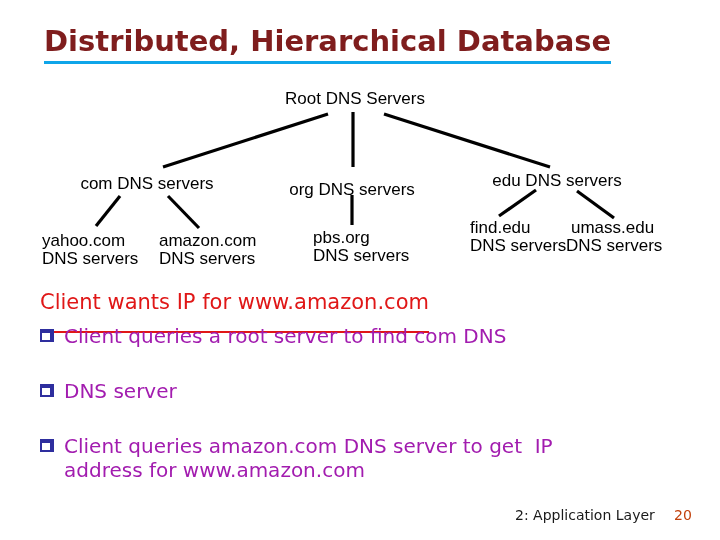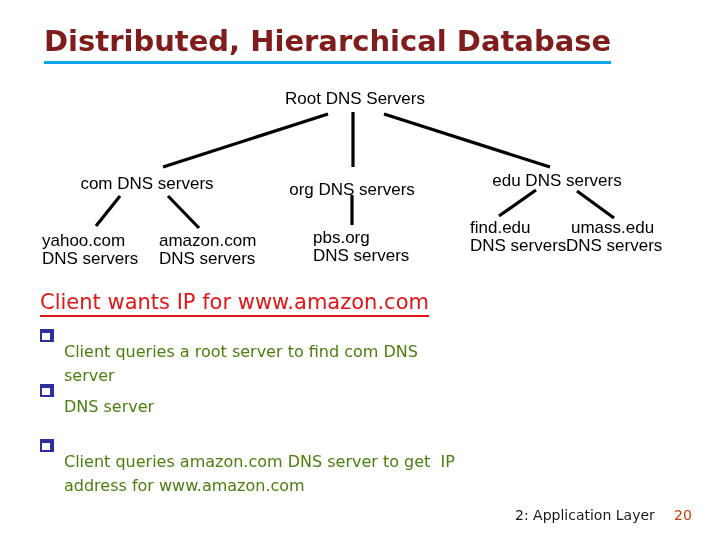--- a/index.html
+++ b/index.html
@@ -41,21 +41,21 @@
   .leaf-amazon { left: 159px; top: 232px; }
   .leaf-pbs    { left: 313px; top: 229px; }
   .leaf-poly   { left: 470px; top: 219px; }
   .leaf-umass  { left: 566px; top: 219px; }
   .leaf-umass .leaf-name { padding-left: 5px; }
   
   .scenario {
     position: absolute; left: 40px; top: 290px;
     font-size: 21px; color: #e01717;
     border-bottom: 2px solid #e01717;
-    padding-bottom: 1px;
+    padding-bottom: 17px;
     display: inline-block;
     white-space: pre;
   }
   
   .bullet-row {
     position: absolute; left: 40px;
     display: flex; align-items: flex-start;
     width: 640px;
   }
   .bullet-row.b1 { top: 324px; }
@@ -63,21 +63,21 @@
   .bullet-row.b3 { top: 434px; }
   .sq {
     flex: 0 0 auto;
     width: 14px; height: 13px;
     margin-top: 5px; margin-right: 10px;
     background: #fff;
     border: 2px solid #2e2e9e;
     border-top-width: 4px;
     border-right-width: 4px;
   }
-  .btext { font-size: 16px; line-height: 24px; color: #4d7c0f; margin-top: 16px; }
+  .btext { font-size: 20px; line-height: 24px; color: #a21caf; }
   .btext div { white-space: pre-wrap; }
   
   .footer-section {
     position: absolute; left: 515px; top: 507px;
     font-size: 14px; color: #1a1a1a; white-space: nowrap;
   }
   .footer-page {
     position: absolute; left: 674px; top: 507px;
     font-size: 14px; color: #c2410c;
   }
@@ -125,21 +125,20 @@
     <div class="leaf-name">umass.edu</div>
     <div class="leaf-sub">DNS servers</div>
   </div>
 
   <div class="scenario">Client wants IP for www.amazon.com</div>
 
   <div class="bullet-row b1">
     <span class="sq"></span>
     <div class="btext">
       <div>Client queries a root server to find com DNS</div>
-      <div>server</div>
     </div>
   </div>
   <div class="bullet-row b2">
     <span class="sq"></span>
     <div class="btext">
       <div>DNS server</div>
     </div>
   </div>
   <div class="bullet-row b3">
     <span class="sq"></span>

